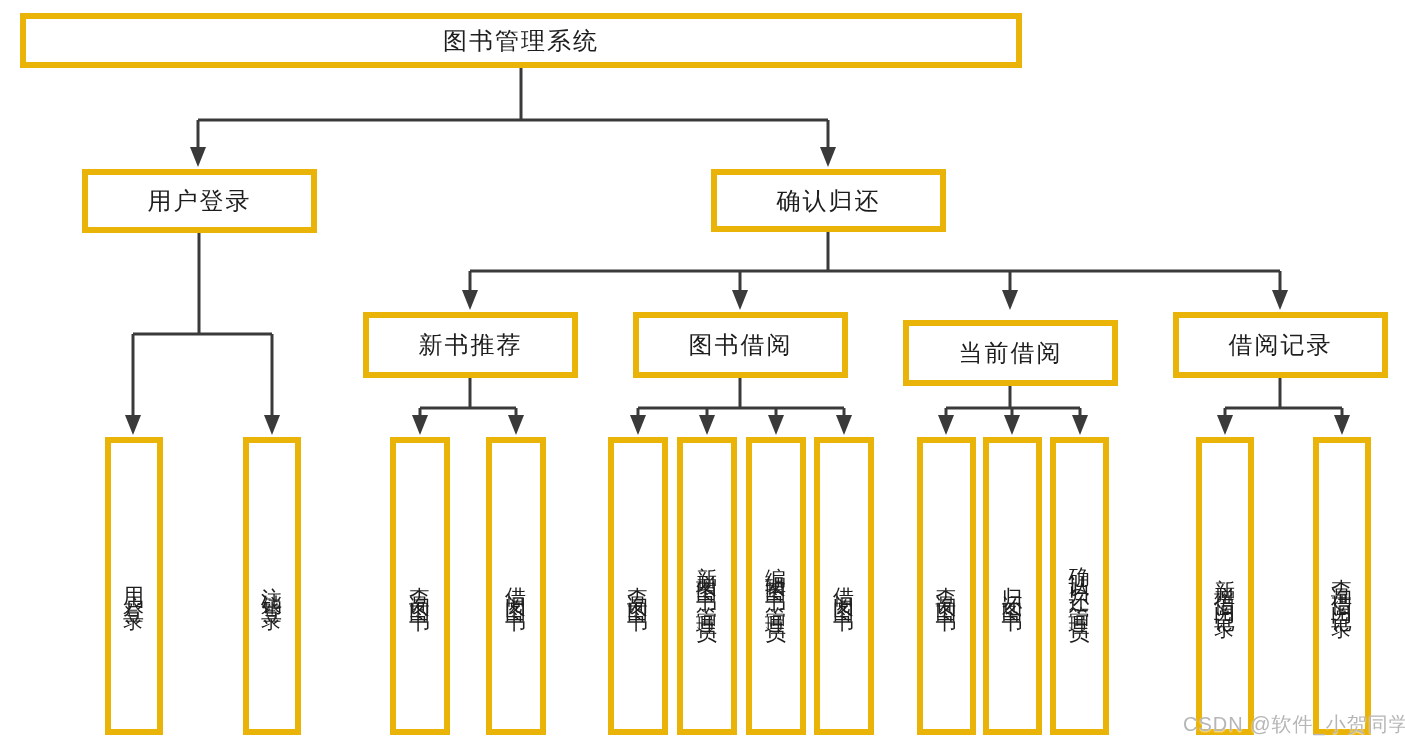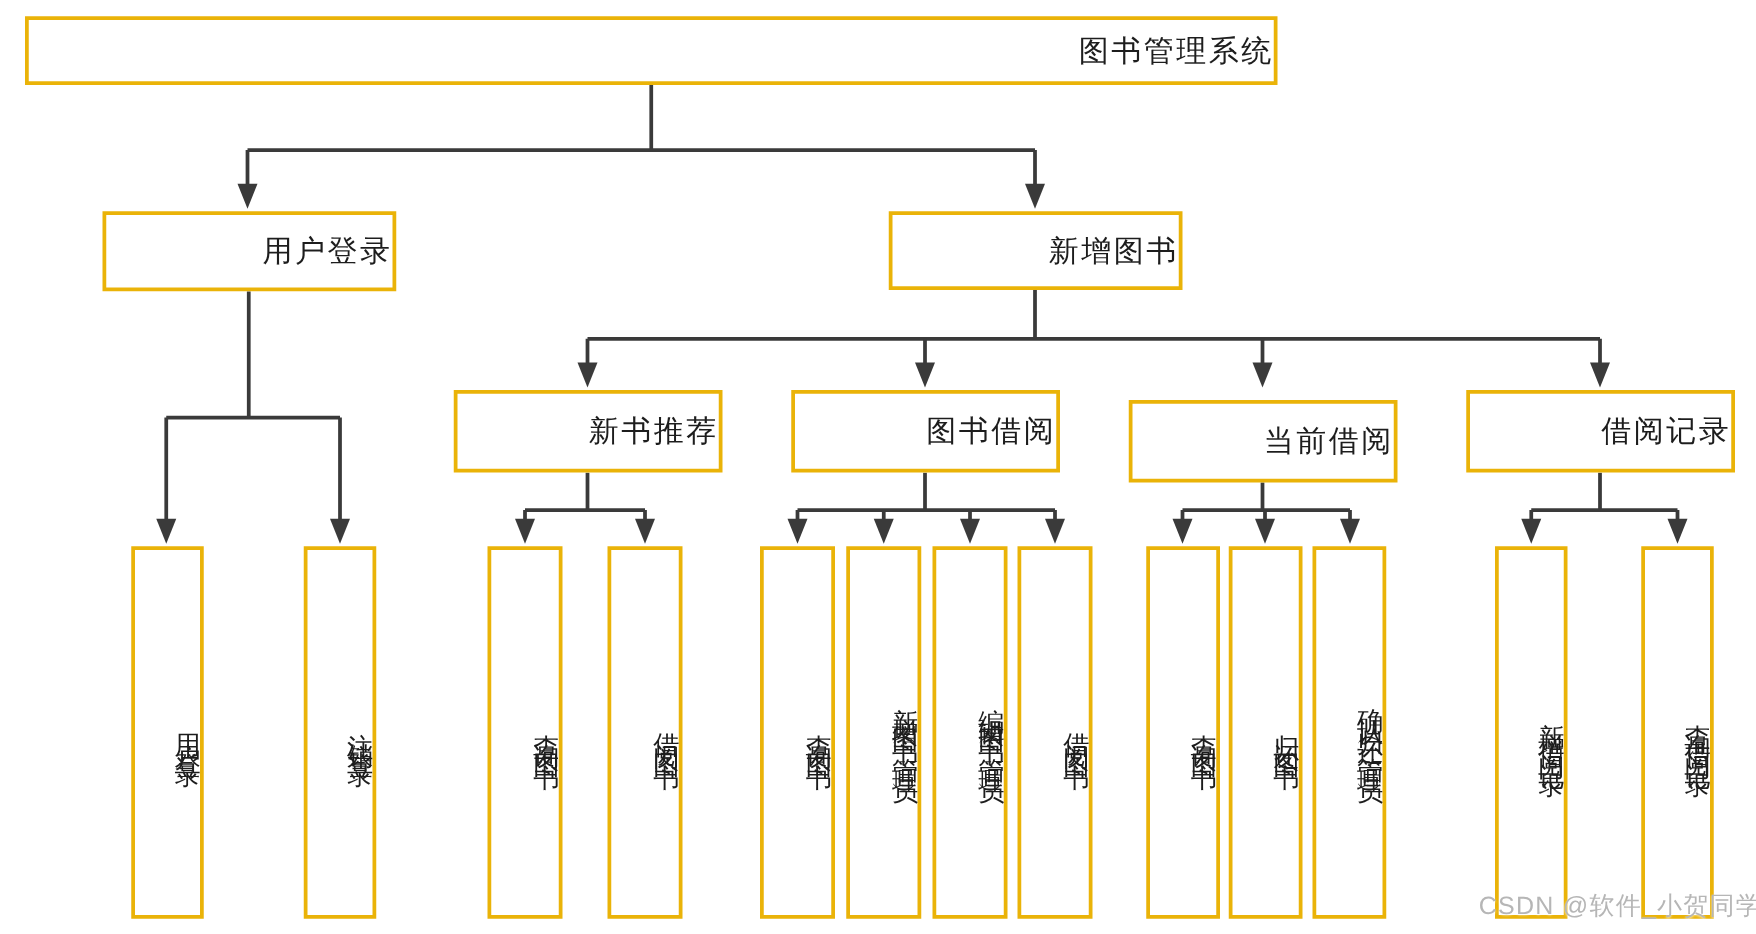--- a/index.html
+++ b/index.html
@@ -13,25 +13,25 @@
   }
   #wires {
     position: absolute;
     left: 0; top: 0;
     width: 1405px; height: 747px;
     z-index: 1;
   }
   .box {
     position: absolute;
     box-sizing: border-box;
-    border: 3px solid #eab308;
+    border: 6px solid #eab308;
     background: #ffffff;
     display: flex;
     align-items: center;
-    justify-content: flex-end;
+    justify-content: center;
     z-index: 2;
     color: #1d1d1d;
   }
   .hlabel {
     font-size: 24px;
     letter-spacing: 2px;
     white-space: nowrap;
   }
   .vbox { top: 437px; height: 298px; }
   .vtext {
@@ -126,21 +126,21 @@
   </svg>
 
   <div class="box hlabel" style="left:20px; top:13px; width:1002px; height:55px;">
     <span>图书管理系统</span>
   </div>
 
   <div class="box hlabel" style="left:82px; top:169px; width:235px; height:64px;">
     <span>用户登录</span>
   </div>
   <div class="box hlabel" style="left:711px; top:169px; width:235px; height:63px;">
-    <span>新增图书</span>
+    <span>确认归还</span>
   </div>
 
   <div class="box hlabel" style="left:363px; top:312px; width:215px; height:66px;">
     <span>新书推荐</span>
   </div>
   <div class="box hlabel" style="left:633px; top:312px; width:215px; height:66px;">
     <span>图书借阅</span>
   </div>
   <div class="box hlabel" style="left:903px; top:320px; width:215px; height:66px;">
     <span>当前借阅</span>

